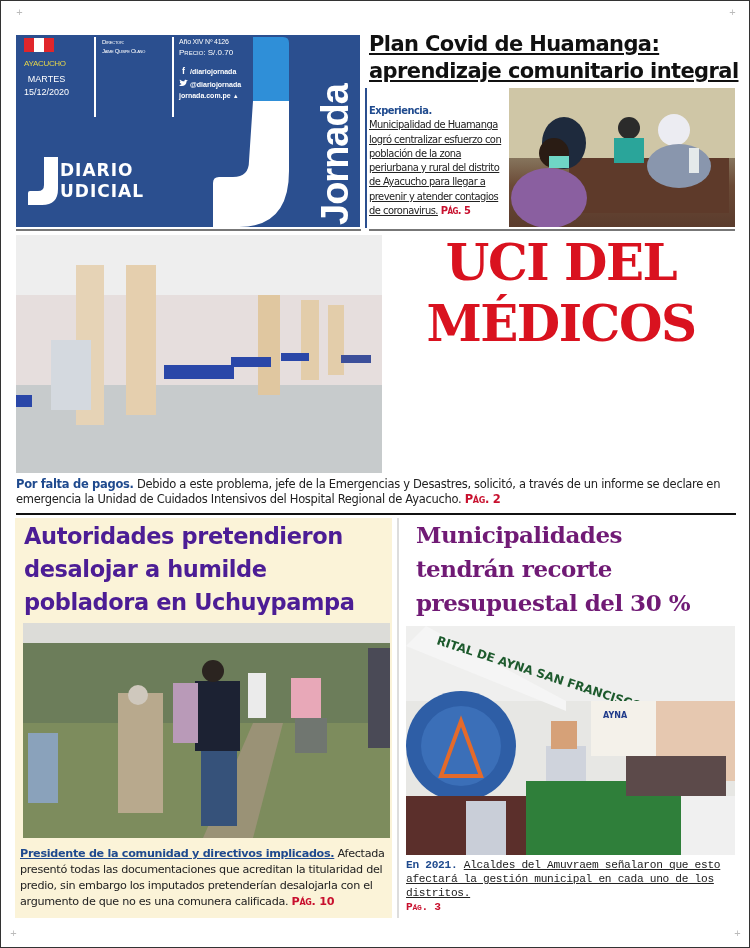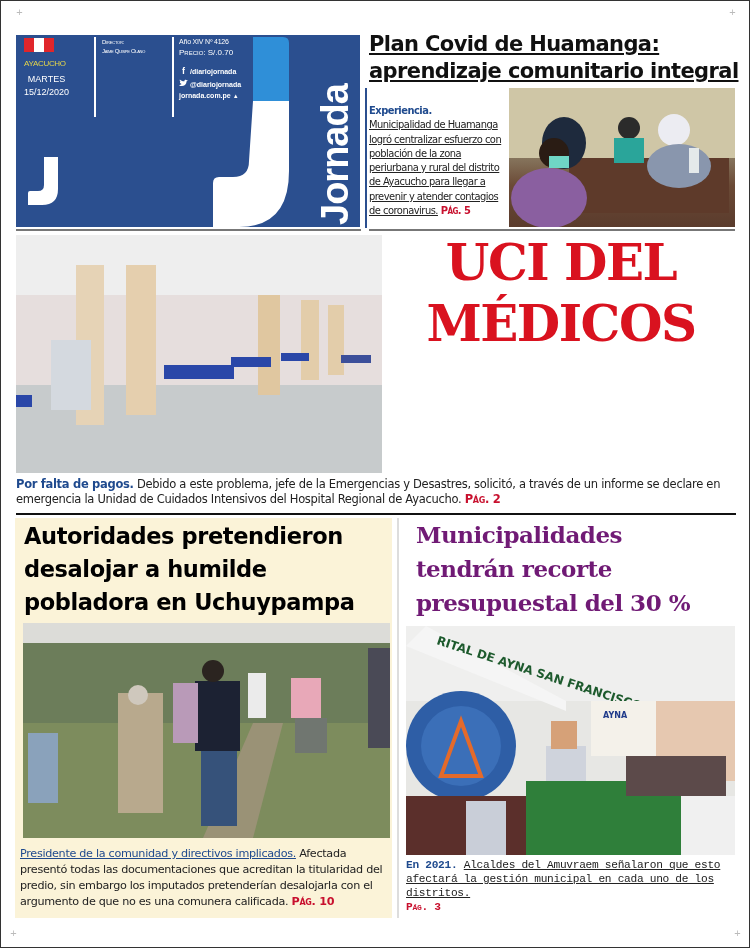--- a/index.html
+++ b/index.html
@@ -37,23 +37,23 @@
   .hr { position:absolute; height:2px; background:#777; }
 
   
   .uci-head { position:absolute; left:380px; top:232px; width:362px; text-align:center; font-family:"DejaVu Serif", serif; font-weight:bold; color:#d9121f; font-size:50px; line-height:61px; letter-spacing:-1.5px; }
   .uci-caption { position:absolute; left:16px; top:477px; width:725px; font-size:11.5px; line-height:15px; color:#222; letter-spacing:-0.3px; font-family:"DejaVu Sans", sans-serif; }
   .uci-caption .lead { color:#1f4a8e; font-weight:bold; }
   .bold-rule { position:absolute; left:16px; top:513px; width:720px; height:2px; background:#111; }
 
   
   .bl-box { position:absolute; left:15px; top:518px; width:377px; height:400px; background:#fbf3d8; }
-  .bl-head { position:absolute; left:24px; top:520px; width:370px; font-size:22.5px; line-height:33px; color:#000000; font-weight:bold; font-family:"DejaVu Sans", sans-serif; letter-spacing:-0.4px; }
+  .bl-head { position:absolute; left:24px; top:520px; width:370px; font-size:22.5px; line-height:33px; color:#4c1d95; font-weight:bold; font-family:"DejaVu Sans", sans-serif; letter-spacing:-0.4px; }
   .bl-caption { position:absolute; left:20px; top:846px; width:372px; font-size:11.2px; line-height:16px; color:#222; letter-spacing:-0.3px; font-family:"DejaVu Sans", sans-serif; }
-  .bl-caption .lead { color:#1f4a8e; font-weight:normal; text-decoration:underline; }
+  .bl-caption .lead { color:#1f4a8e; font-weight:bold; text-decoration:underline; }
 
   
   .br-head { position:absolute; left:384px; top:518px; width:340px; font-family:"DejaVu Serif", serif; font-weight:bold; color:#701a75; font-size:23px; line-height:34px; letter-spacing:-0.5px;margin-left:32px; }
   .br-caption { position:absolute; left:406px; top:858px; width:340px; font-size:11.2px; line-height:14px; color:#222; letter-spacing:-0.3px; font-family:Liberation Mono, monospace; }
   .br-caption .lead { color:#1f4a8e; font-weight:bold; }
   .br-caption .body { text-decoration:underline; }
   .br-caption .pag { display:block; }
 </style>
 </head>
 <body>
@@ -98,20 +98,24 @@
     <span style="font-size:6px;">▲</span>
   </div>
   <svg class="j-logo" viewBox="0 0 76 190">
     <path d="M40 0 h30 q6 0 6 6 v58 h-36 z" fill="#2f8fd8"></path>
     <path d="M40 64 h36 v70 q0 56 -50 56 h-26 v-44 q0 -6 6 -6 h14 q16 0 16 -16 z" fill="#ffffff"></path>
   </svg>
   <div class="jornada-vert">Jornada</div>
   <svg class="dj-j" viewBox="0 0 30 48">
     <path d="M16 0 h14 v32 q0 16 -16 16 h-14 v-12 q0 -2 2 -2 h8 q6 0 6 -6 z" fill="#fff"></path>
   </svg>
+  <div class="dj-text">
+    <div>DIARIO</div>
+    <div>UDICIAL</div>
+  </div>
 </div>
 
 <div class="top-head">
   <div>Plan Covid de Huamanga:</div>
   <div>aprendizaje comunitario integral</div>
 </div>
 <div class="top-blue-bar"></div>
 <div class="top-text">
   <div class="lead">Experiencia.</div>
   <span class="body">Municipalidad de Huamanga logró centralizar esfuerzo con población de la zona periurbana y rural del distrito de Ayacucho para llegar a prevenir y atender contagios de coronavirus.</span>

